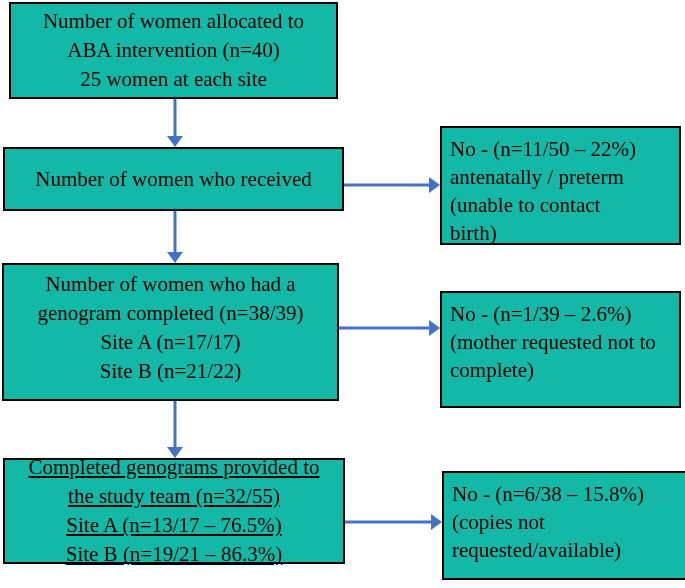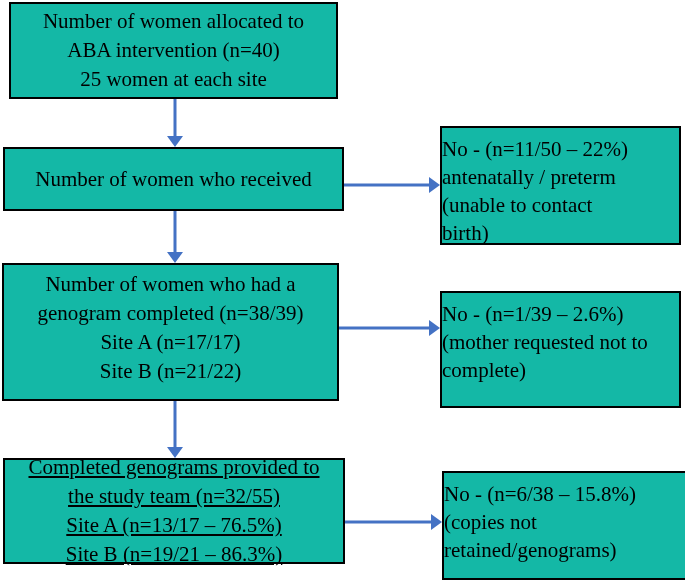--- a/index.html
+++ b/index.html
@@ -33,21 +33,21 @@
   }
   .box.top-align {
     justify-content: flex-start;
     padding-top: 5px;
   }
   .box.side {
     align-items: flex-start;
     text-align: left;
     justify-content: flex-start;
     line-height: 28px;
-    padding: 7px 4px 0 0;
+    padding: 7px 4px 0 8px;
   }
   .line {
     white-space: nowrap;
   }
   
   .arrow { position: absolute; }
   .arrow .shaft {
     position: absolute;
     background: var(--arrow-color, #4472C4);
   }
@@ -139,21 +139,21 @@
 
   <div class="box side" id="box-no-genogram">
     <div class="line">No - (n=1/39 – 2.6%)</div>
     <div class="line">(mother requested not to</div>
     <div class="line">complete)</div>
   </div>
 
   <div class="box side" id="box-no-copies">
     <div class="line">No - (n=6/38 – 15.8%)</div>
     <div class="line">(copies not</div>
-    <div class="line">retained/genograms)</div>
+    <div class="line">requested/available)</div>
   </div>
 
   <div class="arrow v" id="arrow-v1">
     <div class="shaft"></div>
     <div class="head"></div>
   </div>
   <div class="arrow v" id="arrow-v2">
     <div class="shaft"></div>
     <div class="head"></div>
   </div>

